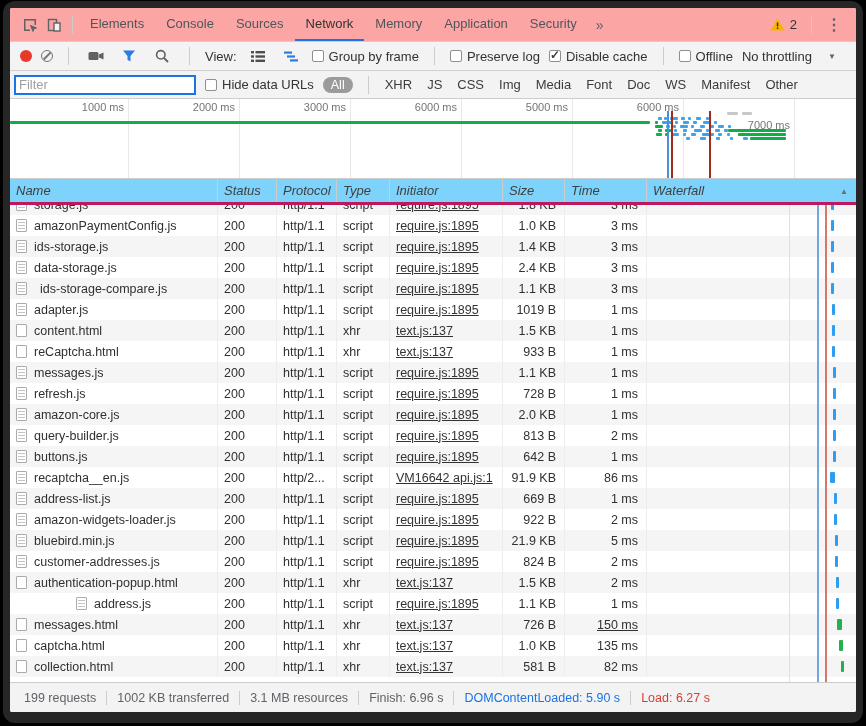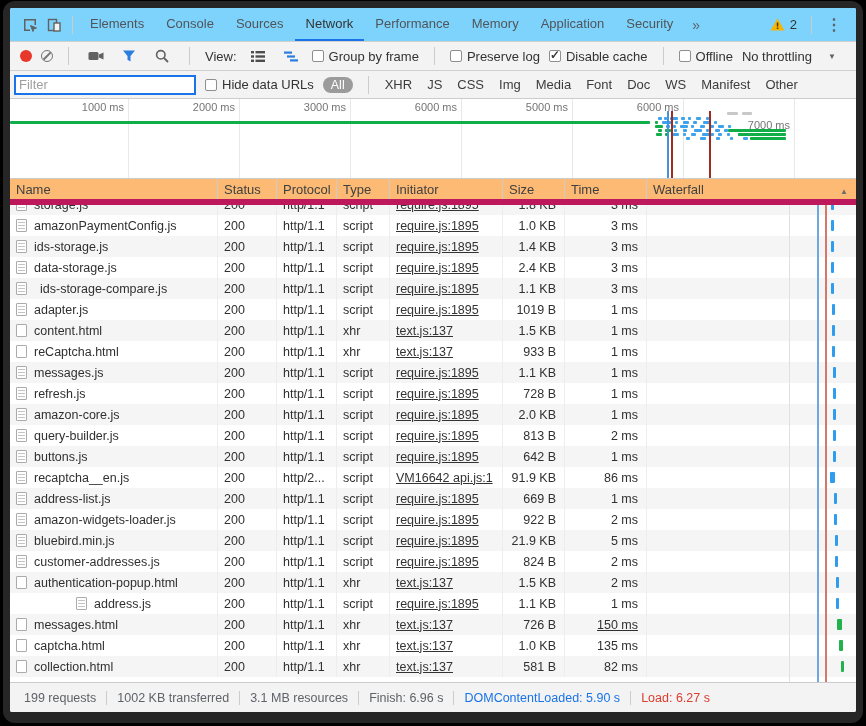--- a/index.html
+++ b/index.html
@@ -1,21 +1,21 @@
 <!DOCTYPE html>
 <html><head>
 <meta charset="utf-8">
 <style>
   * { margin:0; padding:0; box-sizing:border-box; }
   html,body { width:866px; height:726px; background:#000; font-family:"Liberation Sans", sans-serif; overflow:hidden; }
   .frame { position:absolute; left:3px; top:1px; width:860px; height:722px; background:#262626; border-radius:12px; }
   .window { position:absolute; left:10px; top:8px; width:846px; height:704px; background:#f3f3f3; border-radius:2px; overflow:hidden; display:flex; flex-direction:column; }
 
   
-  .tabbar { height:34px; background:#7dd3fc; border-bottom:1px solid #d0d0d0; display:flex; align-items:center; padding:0 6px 0 8px; flex:none; }
+  .tabbar { height:34px; background:#fca5a5; border-bottom:1px solid #d0d0d0; display:flex; align-items:center; padding:0 6px 0 8px; flex:none; }
   .icon-btn { width:24px; height:24px; display:flex; align-items:center; justify-content:center; cursor:pointer; }
   .vdiv { width:1px; height:18px; background:#ccc; margin:0 6px; }
   .tabs { display:flex; height:100%; }
   .tab { padding:0 11px; font-size:13px; color:#50555a; display:flex; align-items:center; height:100%; border-bottom:2px solid transparent; cursor:pointer; }
   .tab.active { color:#333; border-bottom:2px solid #1a73e8; }
   .chev { font-size:14px; color:#5f6368; padding:0 8px; cursor:pointer; }
   .spacer { flex:1; }
   .warn { display:flex; align-items:center; gap:5px; font-size:13px; color:#333; padding:0 8px; cursor:pointer; }
   .kebab { font-size:16px; color:#5f6368; padding:0 8px; cursor:pointer; font-weight:bold; }
 
@@ -39,21 +39,21 @@
 
   
   .overview { height:80px; background:#fff; border-bottom:1px solid #ccc; position:relative; overflow:hidden; flex:none; }
   .ovgrid { position:absolute; top:0; bottom:0; width:1px; background:#e8e8e8; }
   .ovlab { position:absolute; top:2px; font-size:11px; color:#757575; text-align:right; width:74px; }
   .ovbar { position:absolute; height:3px; border-radius:1px; }
   .ovline { position:absolute; top:12px; bottom:0; width:2px; }
 
   
   .grid { flex:1; display:flex; flex-direction:column; background:#fff; min-height:0; }
-  .thead { height:26px; background:#fdba74; border-bottom:6px solid #be185d; display:flex; font-size:13px; color:#404040; flex:none; }
+  .thead { height:26px; background:#7dd3fc; border-bottom:3px solid #be185d; display:flex; font-size:13px; color:#404040; flex:none;font-style:italic; }
   .th { display:flex; align-items:center; padding:0 6px; border-right:1px solid #ccc; position:relative; cursor:pointer; flex:none; }
   .th:last-child { border-right:none; flex:1; }
   .sort { position:absolute; right:8px; top:8px; font-size:8px; color:#6e6e6e; }
   .tbody { flex:1; overflow:hidden; position:relative; background:#fff; }
   .row { height:21px; display:flex; font-size:12.5px; color:#303030; align-items:stretch; cursor:default; }
   .row.odd { background:#f5f5f5; }
   .cell { padding:0 6px; display:flex; align-items:center; border-right:1px solid #ededed; overflow:hidden; white-space:nowrap; flex:none; }
   .cell.num { justify-content:flex-end; padding-right:8px; }
   .cell.wf { border-right:none; flex:1; position:relative; padding:0; }
   .fico { width:11px; height:13px; border:1px solid #ababab; border-radius:1px; background:#fff; margin-right:7px; flex:none; }
@@ -89,21 +89,20 @@
           <rect x="2.5" y="2.5" width="8" height="11" fill="none" stroke="#616161" stroke-width="1.4"></rect>
           <rect x="8" y="6" width="6" height="8" fill="#f3f3f3" stroke="#616161" stroke-width="1.4"></rect>
         </svg>
     </span>
     <div class="vdiv"></div>
     <div class="tabs">
         <div class="tab">Elements</div>
         <div class="tab">Console</div>
         <div class="tab">Sources</div>
         <div class="tab active">Network</div>
-        <div class="tab">Performance</div>
         <div class="tab">Memory</div>
         <div class="tab">Application</div>
         <div class="tab">Security</div>
       </div>
     <span class="chev">»</span>
     <div class="spacer"></div>
     <span class="warn">
       <svg width="15" height="13" viewBox="0 0 15 13">
           <path d="M7.5 0.5 L14.5 12.5 H0.5 Z" fill="#f5b400"></path>
           <rect x="6.8" y="4.5" width="1.5" height="4" fill="#4d3800"></rect>

